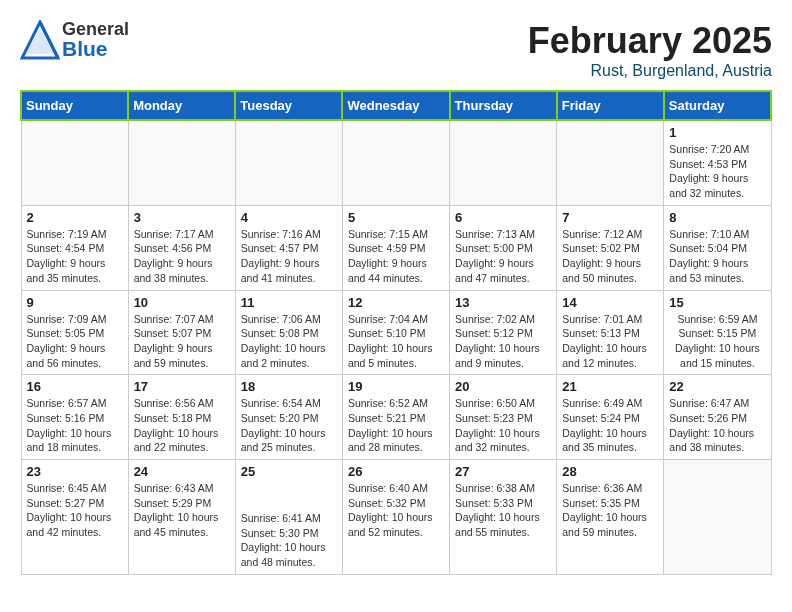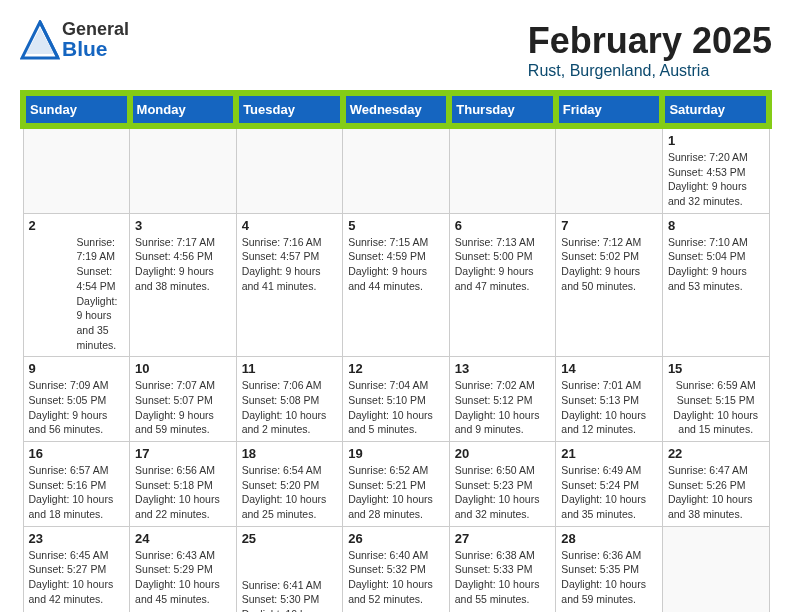--- a/index.html
+++ b/index.html
@@ -10,20 +10,21 @@
       min-height: 612px;
       padding: 20px;
     }
     .header {
       display: flex;
       justify-content: space-between;
       align-items: flex-start;
       margin-bottom: 10px;
     }
     .title-block {
+      text-align: right;
     }
     .month-title {
       font-size: 36px;
       font-weight: bold;
       color: #222;
     }
     .location {
       font-size: 16px;
       color: #0c4a6e;
     }
@@ -32,21 +33,21 @@
       border-collapse: collapse;
       font-size: 11px;
     }
     .calendar th {
       background: #1565c0;
       color: #fff;
       padding: 6px 4px;
       text-align: left;
       font-size: 13px;
       font-weight: bold;
-      border: 6px solid #84cc16;
+      border: 2px solid #84cc16;
     }
     .calendar td {
       border: 1px solid #ccc;
       vertical-align: top;
       padding: 4px 5px;
       width: calc(100% / 7);
       min-height: 80px;
       height: 80px;
       background: #fff;
     }
@@ -138,21 +139,21 @@
           <span class="day-num">1</span>
           <div class="day-info" style="white-space: pre-line;">Sunrise: 7:20 AM
 Sunset: 4:53 PM
 Daylight: 9 hours
 and 32 minutes.</div>
         </td>
       </tr>
       <tr>
         <td>
           <span class="day-num">2</span>
-          <div class="day-info" style="white-space: pre-line; margin-left: 48px;">Sunrise: 7:19 AM
+          <div class="day-info" style="white-space: pre-line;">Sunrise: 7:19 AM
 Sunset: 4:54 PM
 Daylight: 9 hours
 and 35 minutes.</div>
         </td>
         <td>
           <span class="day-num">3</span>
           <div class="day-info" style="white-space: pre-line;">Sunrise: 7:17 AM
 Sunset: 4:56 PM
 Daylight: 9 hours
 and 38 minutes.</div>

